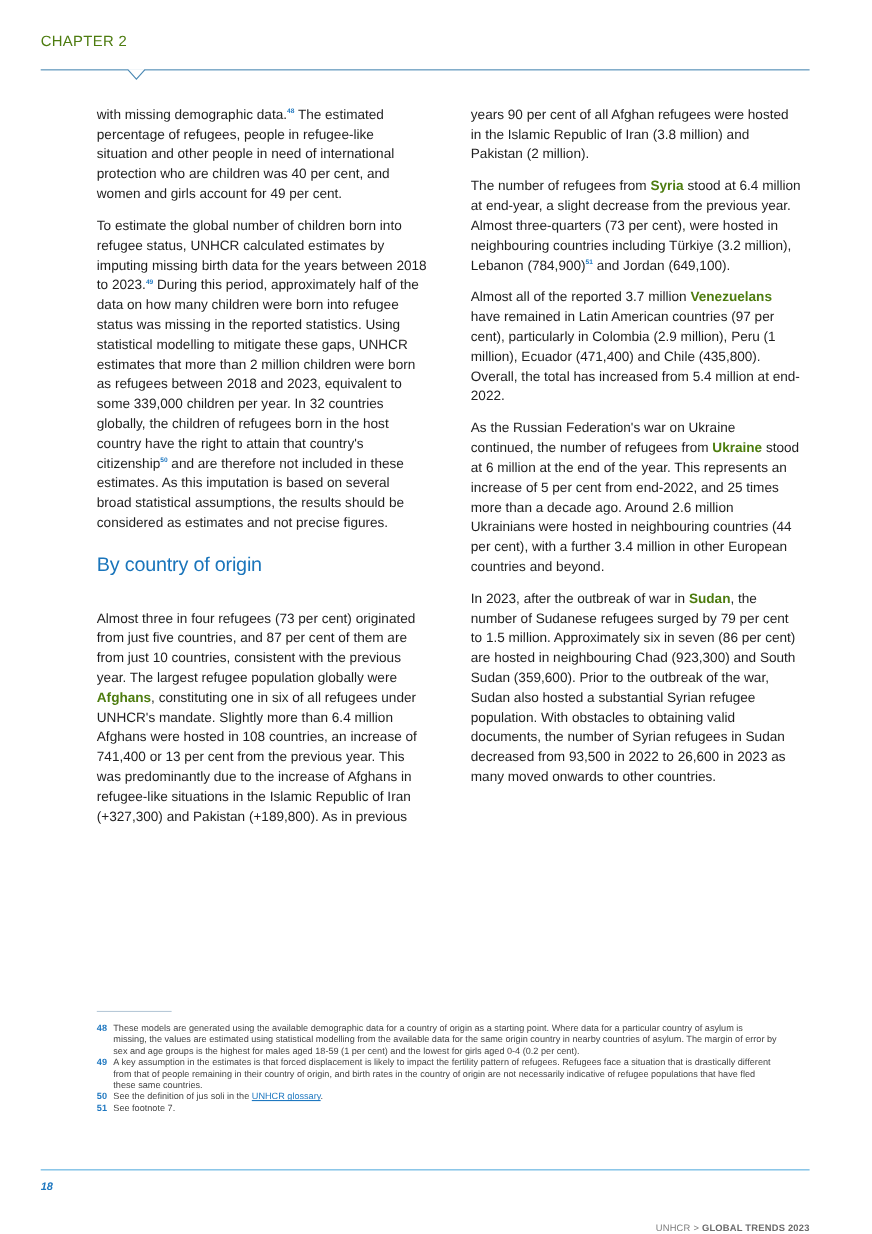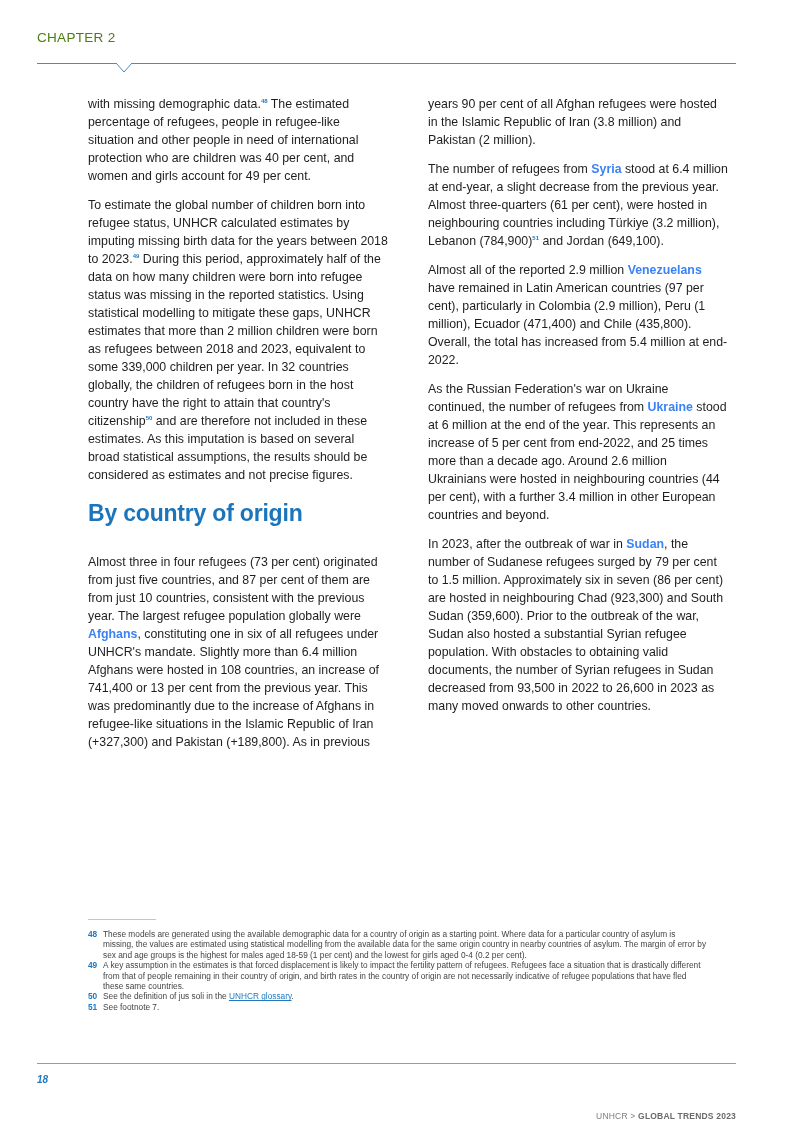--- a/index.html
+++ b/index.html
@@ -18,26 +18,26 @@
     .notch {
       position: absolute; left: 116px; top: 63px; width: 16px; height: 10px;
     }
     .col {
       position: absolute; top: 95px; width: 300px;
       font-size: 12.35px; line-height: 18px; color: #1e1e1e;
     }
     .col-left { left: 88px; }
     .col-right { left: 428px; }
     .col p { margin: 0 0 11px 0; }
-    .col b { font-weight: bold; color: #3b82f6; }
+    .col b { font-weight: bold; color: #4d7c0f; }
     sup.fn {
       font-size: 6px; color: #1f78c0; font-weight: bold; vertical-align: 5px; line-height: 0;
     }
     h2.section {
-      margin: 20px 0 31px 0; font-size: 23px; font-weight: bold; color: #1a75bb;
+      margin: 20px 0 31px 0; font-size: 18px; font-weight: normal; color: #1a75bb;
       letter-spacing: -0.2px;
     }
     .fn-rule {
       position: absolute; left: 88px; top: 919px; width: 68px; height: 0;
       border-top: 1px solid #b7c9d8;
     }
     .footnotes {
       position: absolute; left: 88px; top: 929px; width: 620px;
       font-size: 8.3px; line-height: 10.4px; color: #444;
     }
@@ -78,24 +78,24 @@
   </p>
   <h2 class="section">By country of origin</h2>
   <p>
     <span>Almost three in four refugees (73 per cent) originated from just five countries, and 87 per cent of them are from just 10 countries, consistent with the previous year. The largest refugee population globally were </span><b>Afghans</b><span>, constituting one in six of all refugees under UNHCR's mandate. Slightly more than 6.4 million Afghans were hosted in 108 countries, an increase of 741,400 or 13 per cent from the previous year. This was predominantly due to the increase of Afghans in refugee-like situations in the Islamic Republic of Iran (+327,300) and Pakistan (+189,800). As in previous</span>
   </p>
 </div>
 
 <div class="col col-right">
   <p>years 90 per cent of all Afghan refugees were hosted in the Islamic Republic of Iran (3.8 million) and Pakistan (2 million).</p>
   <p>
-    <span>The number of refugees from </span><b>Syria</b><span> stood at 6.4 million at end-year, a slight decrease from the previous year. Almost three-quarters (61 per cent), were hosted in neighbouring countries including Türkiye (3.2 million), Lebanon (784,900)</span><sup class="fn">51</sup><span> and Jordan (649,100).</span>
+    <span>The number of refugees from </span><b>Syria</b><span> stood at 6.4 million at end-year, a slight decrease from the previous year. Almost three-quarters (73 per cent), were hosted in neighbouring countries including Türkiye (3.2 million), Lebanon (784,900)</span><sup class="fn">51</sup><span> and Jordan (649,100).</span>
   </p>
   <p>
-    <span>Almost all of the reported 2.9 million </span><b>Venezuelans</b><span> have remained in Latin American countries (97 per cent), particularly in Colombia (2.9 million), Peru (1 million), Ecuador (471,400) and Chile (435,800). Overall, the total has increased from 5.4 million at end-2022.</span>
+    <span>Almost all of the reported 3.7 million </span><b>Venezuelans</b><span> have remained in Latin American countries (97 per cent), particularly in Colombia (2.9 million), Peru (1 million), Ecuador (471,400) and Chile (435,800). Overall, the total has increased from 5.4 million at end-2022.</span>
   </p>
   <p>
     <span>As the Russian Federation's war on Ukraine continued, the number of refugees from </span><b>Ukraine</b><span> stood at 6 million at the end of the year. This represents an increase of 5 per cent from end-2022, and 25 times more than a decade ago. Around 2.6 million Ukrainians were hosted in neighbouring countries (44 per cent), with a further 3.4 million in other European countries and beyond.</span>
   </p>
   <p>
     <span>In 2023, after the outbreak of war in </span><b>Sudan</b><span>, the number of Sudanese refugees surged by 79 per cent to 1.5 million. Approximately six in seven (86 per cent) are hosted in neighbouring Chad (923,300) and South Sudan (359,600). Prior to the outbreak of the war, Sudan also hosted a substantial Syrian refugee population. With obstacles to obtaining valid documents, the number of Syrian refugees in Sudan decreased from 93,500 in 2022 to 26,600 in 2023 as many moved onwards to other countries.</span>
   </p>
 </div>
 
 <div class="fn-rule"></div>

